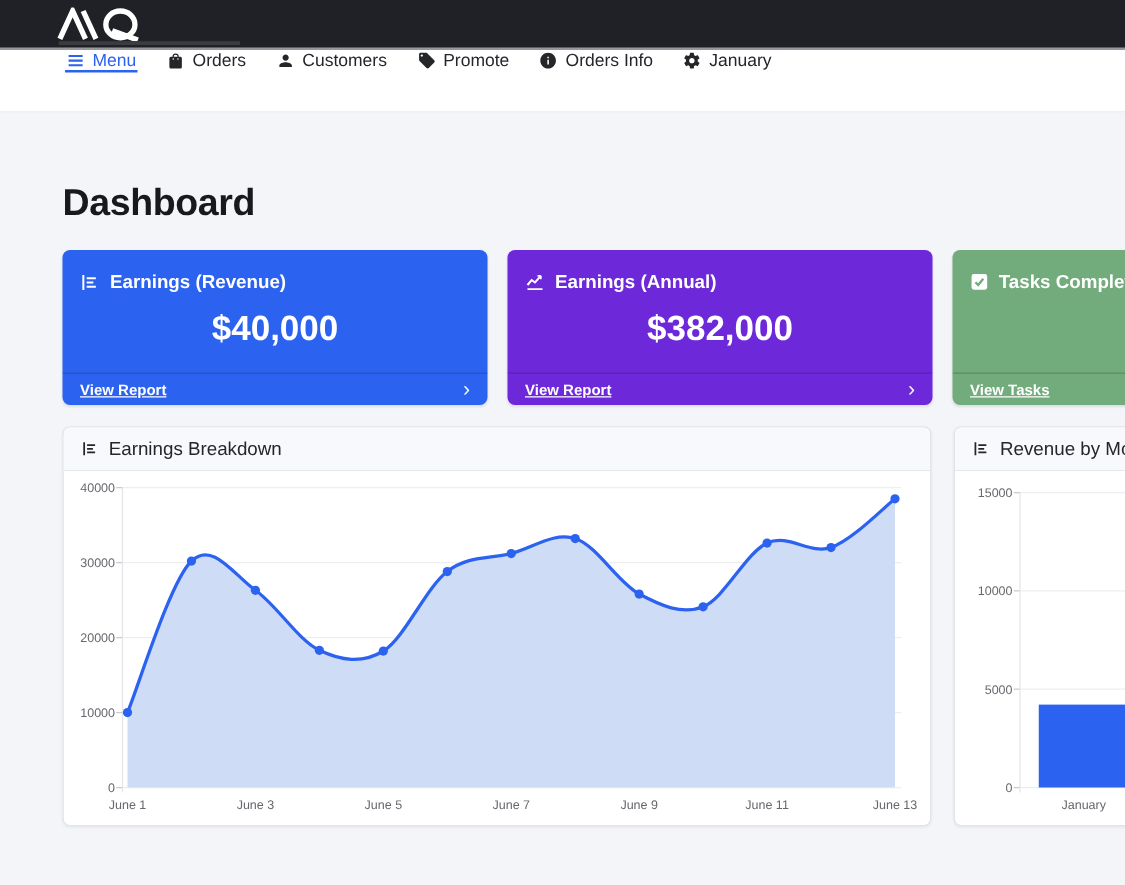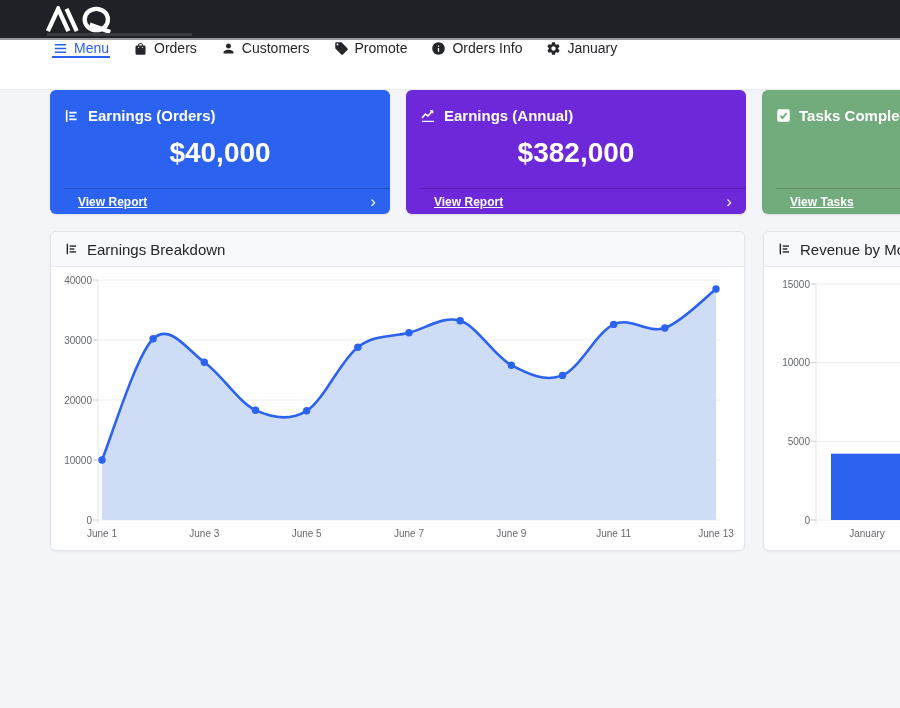--- a/index.html
+++ b/index.html
@@ -25,21 +25,21 @@
   .page-title { margin-top:56px; margin-bottom:20px; font-size:30px; font-weight:600;
     color:#17191d; letter-spacing:-0.3px; }
 
   
   .cards-row { display:flex; gap:16px; width:max-content; }
   .stat-card { width:340px; height:124px; border-radius:6px; position:relative;
     color:#fff; box-shadow:0 1px 2px rgba(20,30,60,.10); overflow:hidden; }
   .card-body { padding:17px 14px 0 14px; }
   .card-title-row { display:flex; align-items:center; gap:8px; font-size:15px; font-weight:700; }
   .card-value { margin-top:13px; font-size:28px; font-weight:700;text-align:center; }
-  .card-footer { position:absolute; left:14px; right:0; bottom:0; height:26px;
+  .card-footer { position:absolute; left:0; right:0; bottom:0; height:26px;
     border-top:1px solid rgba(0,0,0,.18); display:flex; align-items:center;
     justify-content:space-between; padding:0 14px; }
   .card-link { font-size:12px; font-weight:700; color:#fff; text-decoration:underline;
     cursor:pointer; }
   .card-chevron { font-size:17px; line-height:1; opacity:.95; }
 
   
   .panels-row { display:flex; gap:18px; width:max-content; margin-top:17px; }
   .panel { background:#fff; border:1px solid #e2e4e9; border-radius:6px;
     box-shadow:0 1px 2px rgba(20,30,60,.05); height:320px; }
@@ -97,33 +97,34 @@
   </div>
   <div class="nav-item">
     <svg width="15" height="15" viewBox="0 0 24 24" fill="currentColor">
       <path d="M19.43 12.98c.04-.32.07-.64.07-.98s-.03-.66-.07-.98l2.11-1.65c.19-.15.24-.42.12-.64l-2-3.46c-.12-.22-.39-.3-.61-.22l-2.49 1c-.52-.4-1.08-.73-1.69-.98l-.38-2.65C14.46 2.18 14.25 2 14 2h-4c-.25 0-.46.18-.49.42l-.38 2.65c-.61.25-1.17.59-1.69.98l-2.49-1c-.23-.09-.49 0-.61.22l-2 3.46c-.13.22-.07.49.12.64l2.11 1.65c-.04.32-.07.65-.07.98s.03.66.07.98l-2.11 1.65c-.19.15-.24.42-.12.64l2 3.46c.12.22.39.3.61.22l2.49-1c.52.4 1.08.73 1.69.98l.38 2.65c.03.24.24.42.49.42h4c.25 0 .46-.18.49-.42l.38-2.65c.61-.25 1.17-.59 1.69-.98l2.49 1c.23.09.49 0 .61-.22l2-3.46c.12-.22.07-.49-.12-.64l-2.11-1.65zM12 15.5c-1.93 0-3.5-1.57-3.5-3.5s1.57-3.5 3.5-3.5 3.5 1.57 3.5 3.5-1.57 3.5-3.5 3.5z"></path>
     </svg>
     <span>January</span>
   </div>
 </nav>
 
 <main class="main">
+  <h1 class="page-title">Dashboard</h1>
 
   <div class="cards-row">
 
     <div class="stat-card" style="background: rgb(43, 98, 240);">
       <div class="card-body">
         <div class="card-title-row">
           <svg width="16" height="16" viewBox="0 0 24 24" fill="none" stroke="#ffffff" stroke-width="2.4">
             <path d="M4 3v18"></path>
               <path d="M8 7h11"></path>
               <path d="M8 12h8"></path>
               <path d="M8 17h11"></path>
           </svg>
-          <span>Earnings (Orders)</span>
+          <span>Earnings (Revenue)</span>
         </div>
         <div class="card-value">$40,000</div>
       </div>
       <div class="card-footer">
         <span class="card-link">View Report</span>
         <span class="card-chevron">›</span>
       </div>
     </div>
 
     <div class="stat-card" style="background: #6d28d9;">

